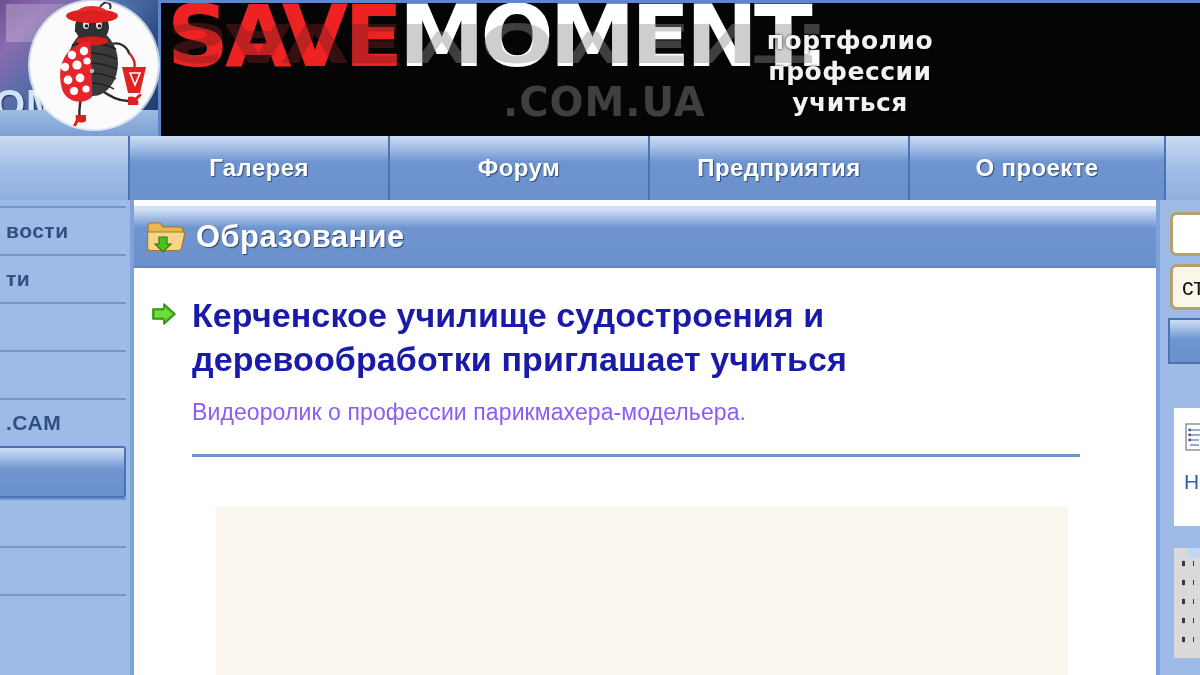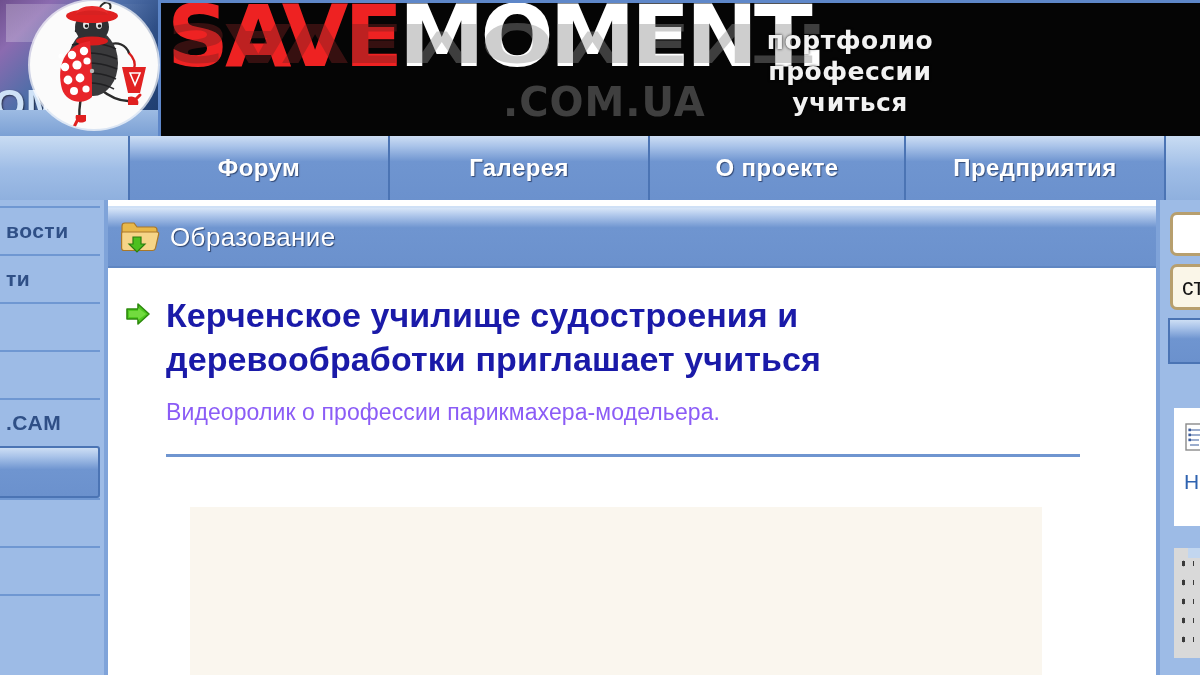--- a/index.html
+++ b/index.html
@@ -139,21 +139,21 @@
   
   .body-area {
     position: absolute; left: 0; top: 200px;
     width: 1200px; height: 475px;
     background: #9dbbe6;
     display: flex;
   }
 
   
   .sidebar-left {
-    width: 104px; flex: none;
+    width: 130px; flex: none;
     position: relative;
     background: #9dbbe6;
     padding-top: 6px;
   }
   .side-item {
     position: relative;
     height: 48px;
     margin: 0 4px 0 -40px;
     border-top: 2px solid #6f97d2;
     display: flex; align-items: center;
@@ -191,21 +191,21 @@
     display: flex; align-items: center;
     padding-left: 12px;
   }
   .folder-icon {
     position: relative;
     width: 40px; height: 34px;
     flex: none; margin-right: 10px;
   }
   .content-title {
     color: #ffffff;
-    font-size: 26px; font-weight: normal;
+    font-size: 31px; font-weight: bold;
     text-shadow: 1px 1px 1px rgba(40,60,100,.9);
     letter-spacing: .4px;
   }
 
   .article {
     position: relative;
     padding: 26px 40px 0 14px;
   }
   .article-row { display: flex; align-items: flex-start; }
   .arrow-bullet {
@@ -391,24 +391,24 @@
         <path d="M46 114 C 44 120, 50 124, 56 120 L 56 114 Z" fill="#e02020"></path>
         <path d="M48 118 L 44 126" stroke="#e02020" stroke-width="3" stroke-linecap="round"></path>
         <path d="M98 96 C 104 94, 110 98, 108 104 L 98 104 Z" fill="#e02020"></path>
         <path d="M104 100 L 110 94" stroke="#e02020" stroke-width="3" stroke-linecap="round"></path>
       </svg>
     </div>
   </div>
 
   <div class="navbar">
     <div class="nav-spacer"></div>
+    <div class="nav-item">Галерея</div>
     <div class="nav-item">Форум</div>
-    <div class="nav-item">Галерея</div>
+    <div class="nav-item">Предприятия</div>
     <div class="nav-item last">О проекте</div>
-    <div class="nav-item">Предприятия</div>
     <div class="nav-tail"></div>
   </div>
 
   <div class="body-area">
 
     <div class="sidebar-left">
       <div class="side-item">вости</div>
       <div class="side-item">ти</div>
       <div class="side-item blank"></div>
       <div class="side-item blank"></div>

